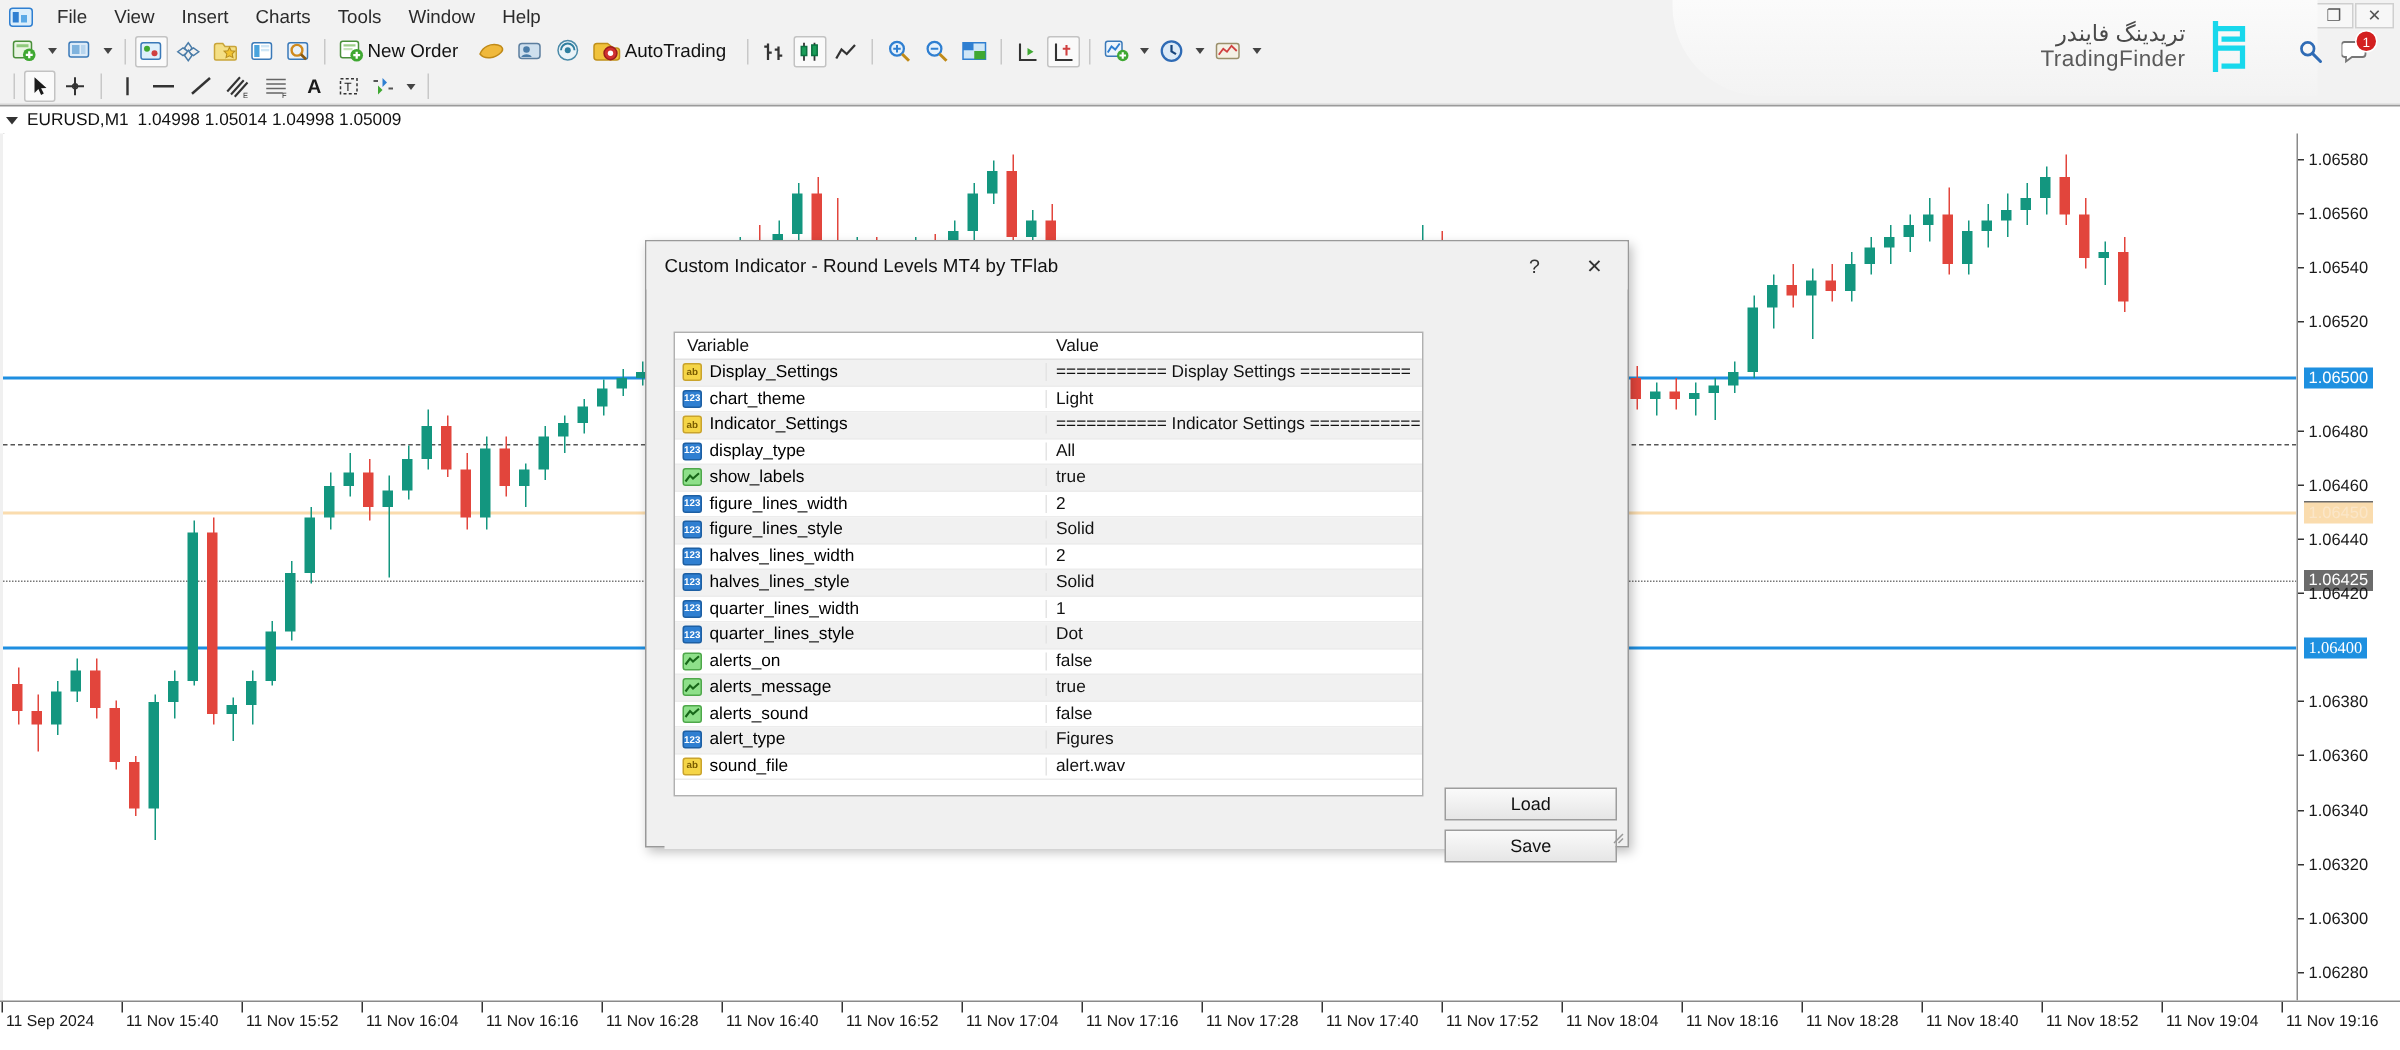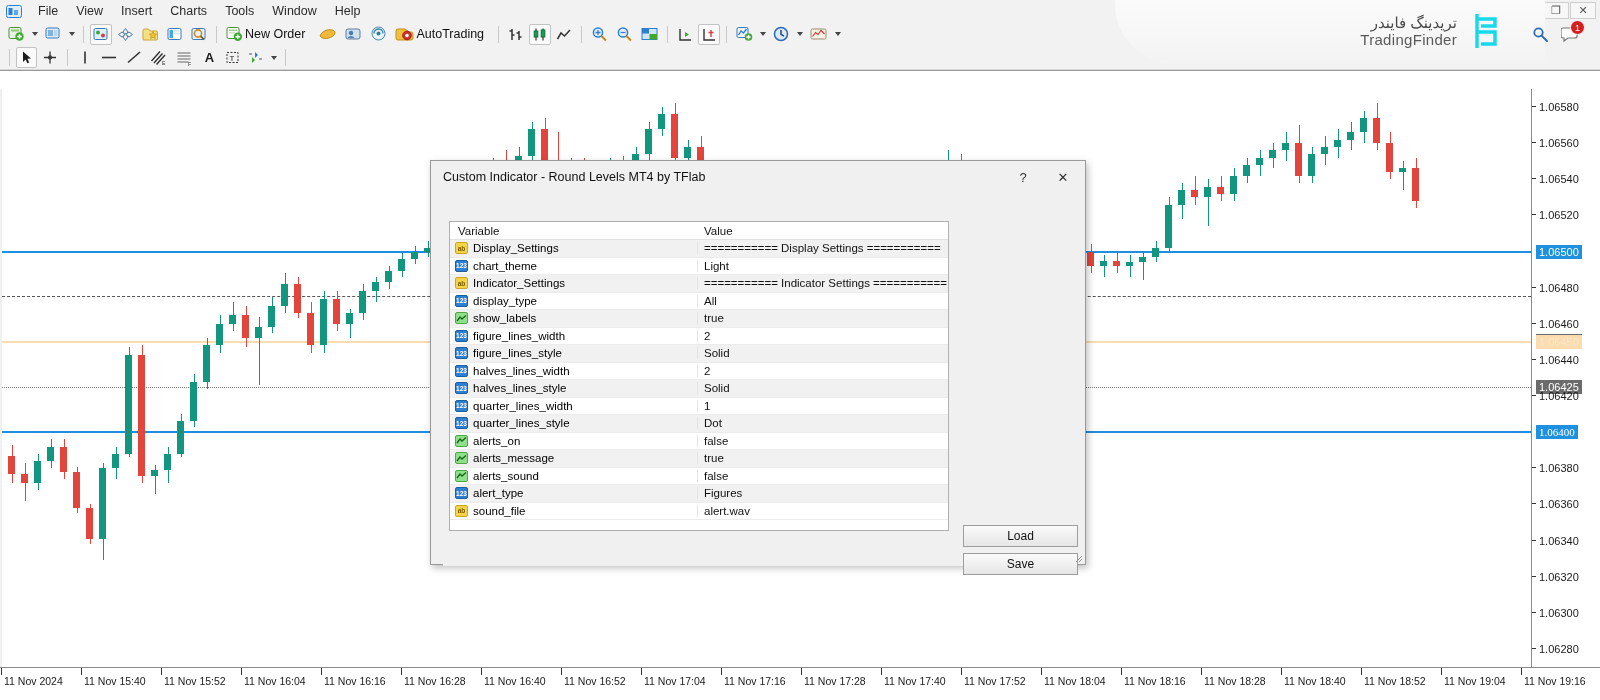--- a/index.html
+++ b/index.html
@@ -461,20 +461,25 @@
           <path d="M7 2 l3 3 -3 3 z" fill="#2f7fd1"></path>
           <path d="M4 7 l3 3 -3 3 z" fill="#3fa832"></path>
           <path d="M1 4h3M11 9h3" stroke="#555" stroke-width="1.2"></path>
         </svg>
     </div>
     <div class="caret"></div>
     <div class="tb-sep"></div>
   </div>
 
   <div class="chart-wrap">
+    <div class="chart-head">
+      <span class="dd"></span>
+      <span>EURUSD,M1</span>
+      <span>1.04998 1.05014 1.04998 1.05009</span>
+    </div>
     <div class="chart-left-edge"></div>
     <div class="chart-plot" id="chart-plot">
         <div style="position: absolute; left: 0px; width: 1529px; top: 161.562px; height: 0px; border-top: 2px solid rgb(30, 142, 224);"></div>
         <div style="position: absolute; left: 0px; width: 1529px; top: 207.219px; height: 0px; border-top: 1px dashed rgb(85, 85, 85);"></div>
         <div style="position: absolute; left: 0px; width: 1529px; top: 251.875px; height: 0px; border-top: 2px solid rgb(250, 220, 174);"></div>
         <div style="position: absolute; left: 0px; width: 1529px; top: 297.531px; height: 0px; border-top: 1px dotted rgb(119, 119, 119);"></div>
         <div style="position: absolute; left: 0px; width: 1529px; top: 342.187px; height: 0px; border-top: 2px solid rgb(30, 142, 224);"></div>
         <div class="candle" style="left: 6px; top: 0px;">
           <div class="wick" style="left: 3.5px; top: 355.831px; height: 37.9312px; background: rgb(226, 69, 60);"></div>
           <div class="body" style="left: 0px; top: 366.669px; width: 7px; height: 18.0625px; background: rgb(226, 69, 60);"></div>
@@ -981,21 +986,21 @@
           <span class="lbl">1.06300</span>
         </div>
         <div class="ytick" style="top: 552.938px;">
           <span class="dash"></span>
           <span class="lbl">1.06280</span>
         </div>
       </div>
     <div class="xaxis" id="xaxis">
         <div class="xtick" style="left: 2px;">
           <span class="vb"></span>
-          <span class="xl">11 Nov 2024</span>
+          <span class="xl">11 Sep 2024</span>
         </div>
         <div class="xtick" style="left: 82px;">
           <span class="vb"></span>
           <span class="xl">11 Nov 15:40</span>
         </div>
         <div class="xtick" style="left: 162px;">
           <span class="vb"></span>
           <span class="xl">11 Nov 15:52</span>
         </div>
         <div class="xtick" style="left: 242px;">

